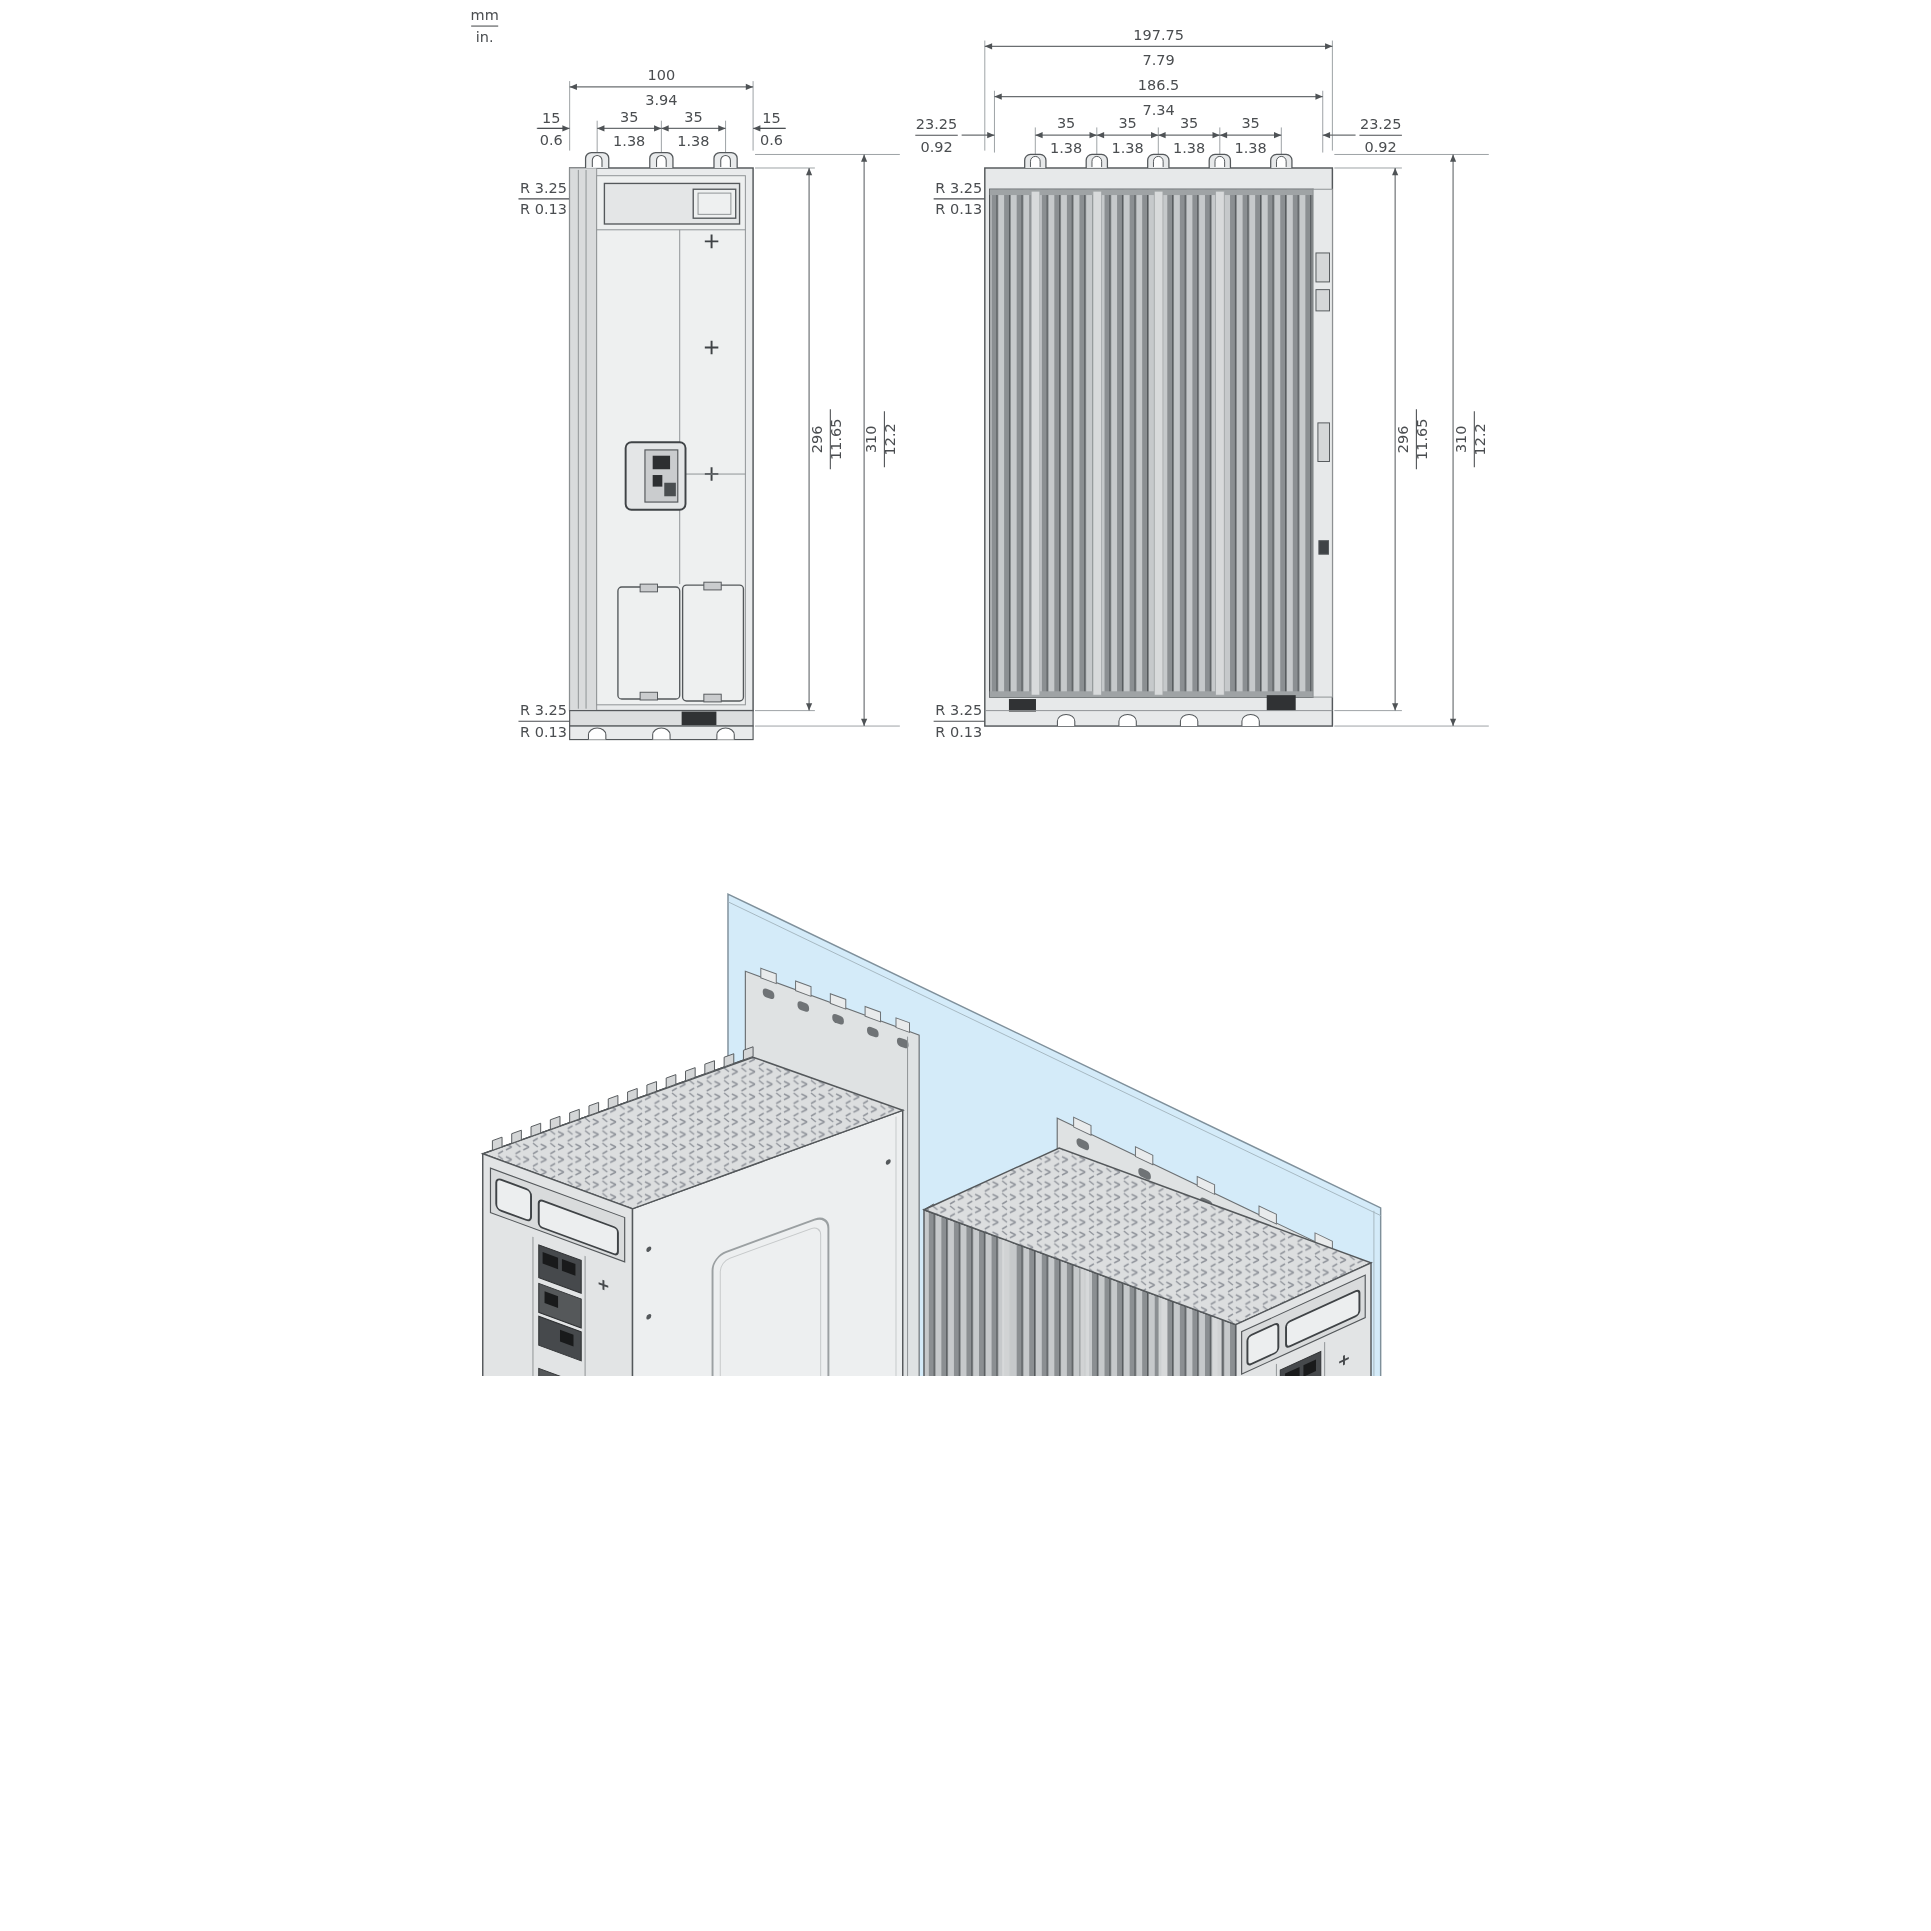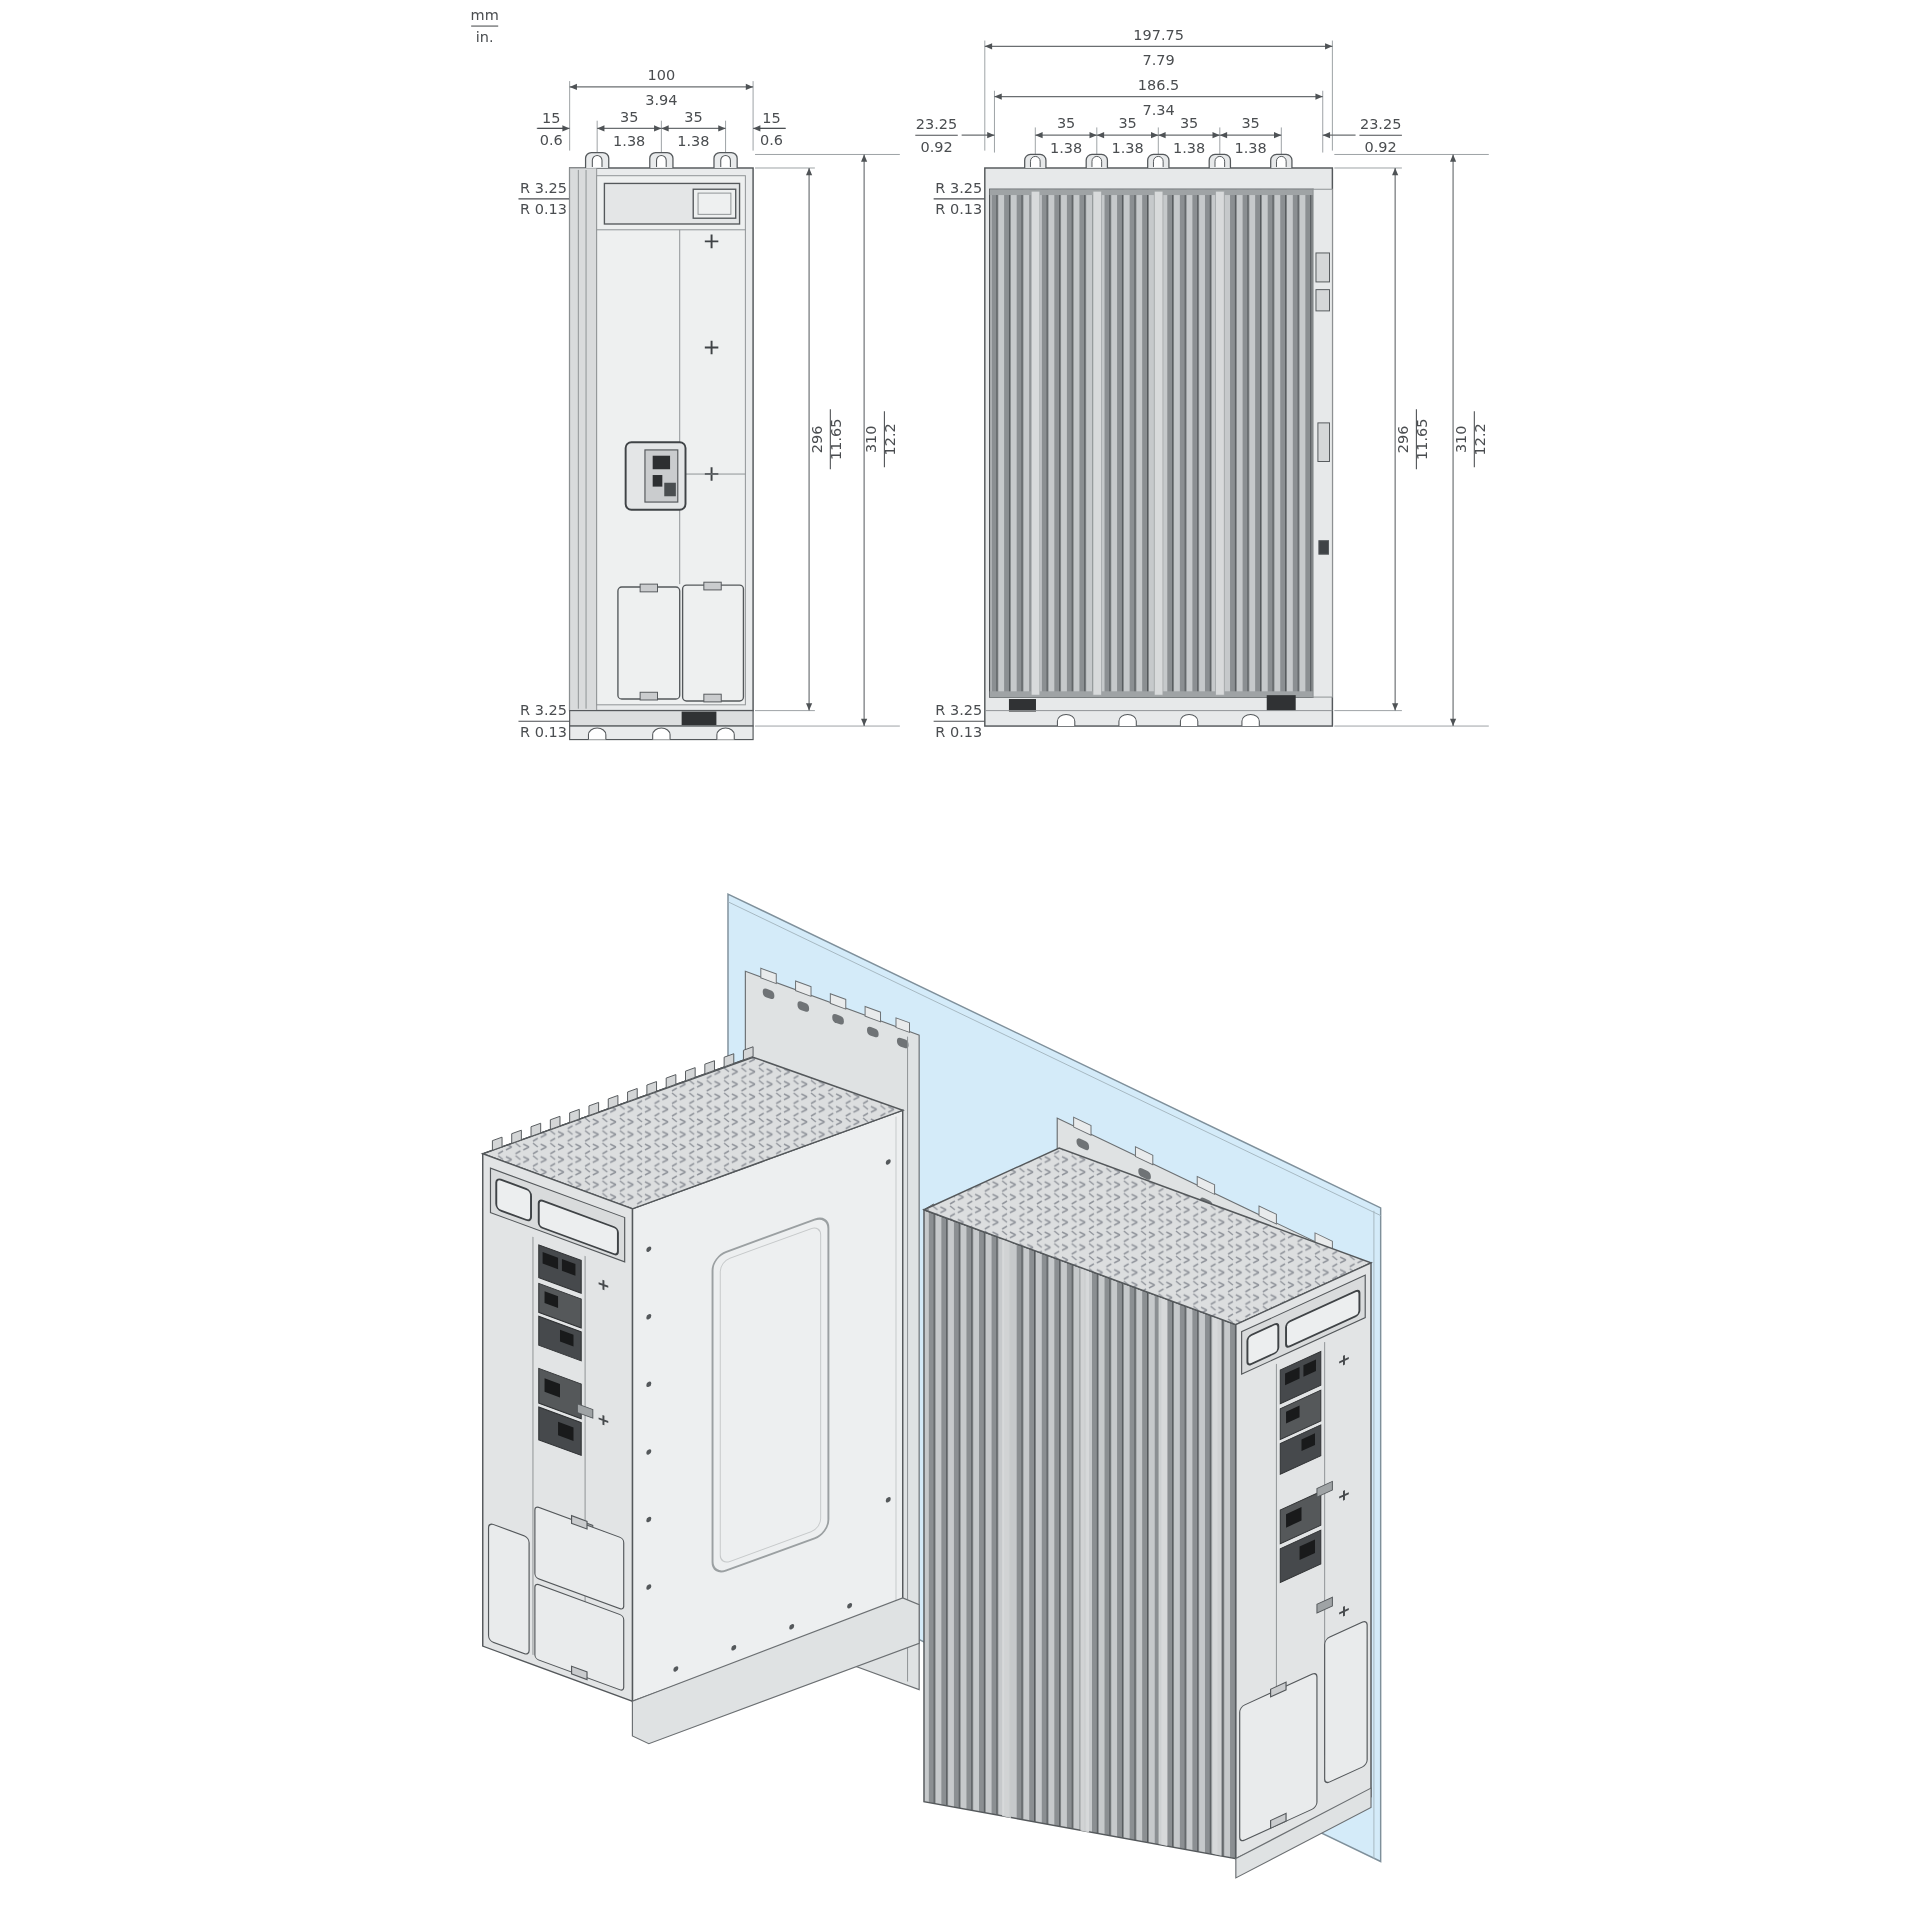--- a/index.html
+++ b/index.html
@@ -1,16 +1,16 @@
 <!DOCTYPE html>
 <html><head>
 <meta charset="utf-8">
 <style>
   html,body{margin:0;padding:0;background:#ffffff;}
-  .page{width:1931px;height:1931px;position:relative;background:#ffffff;
+  .page{width:1931px;height:1376px;position:relative;background:#ffffff;
         font-family:"DejaVu Sans", sans-serif;}
   svg{display:block;}
   .dim-text{font-family:"DejaVu Sans", sans-serif;font-size:15px;fill:#4a4d50;text-anchor:middle;}
   .dim-line{stroke:#6a6e71;stroke-width:1.2;fill:none;}
   .ext-line{stroke:#9aa0a3;stroke-width:1;fill:none;}
   .frac-bar{stroke:#4a4d50;stroke-width:1.1;}
   .thin{stroke:#8d9193;stroke-width:1;fill:none;}
 </style>
 </head>
 <body>

